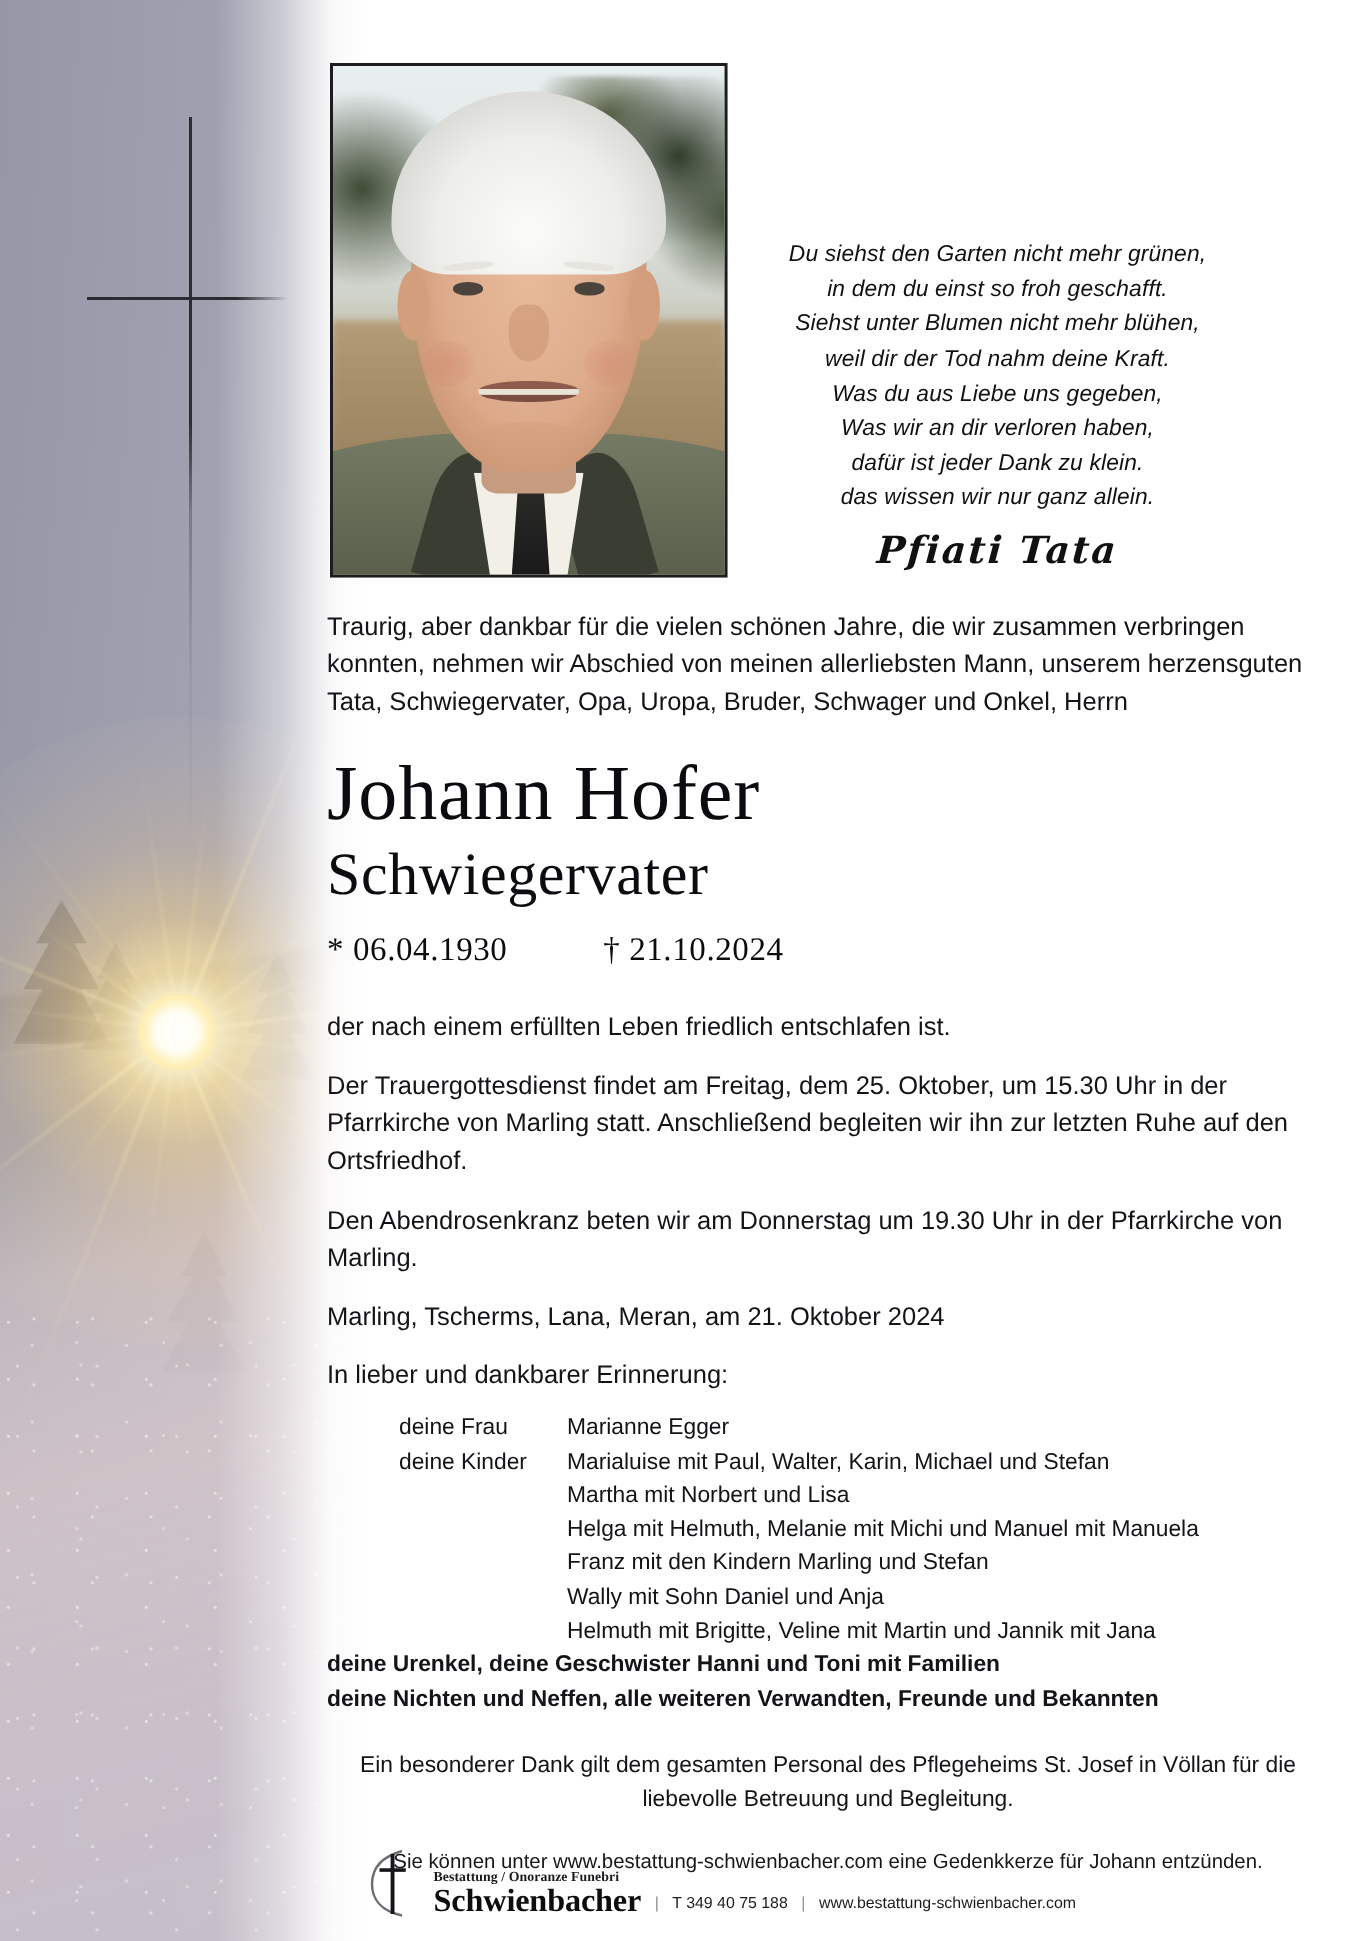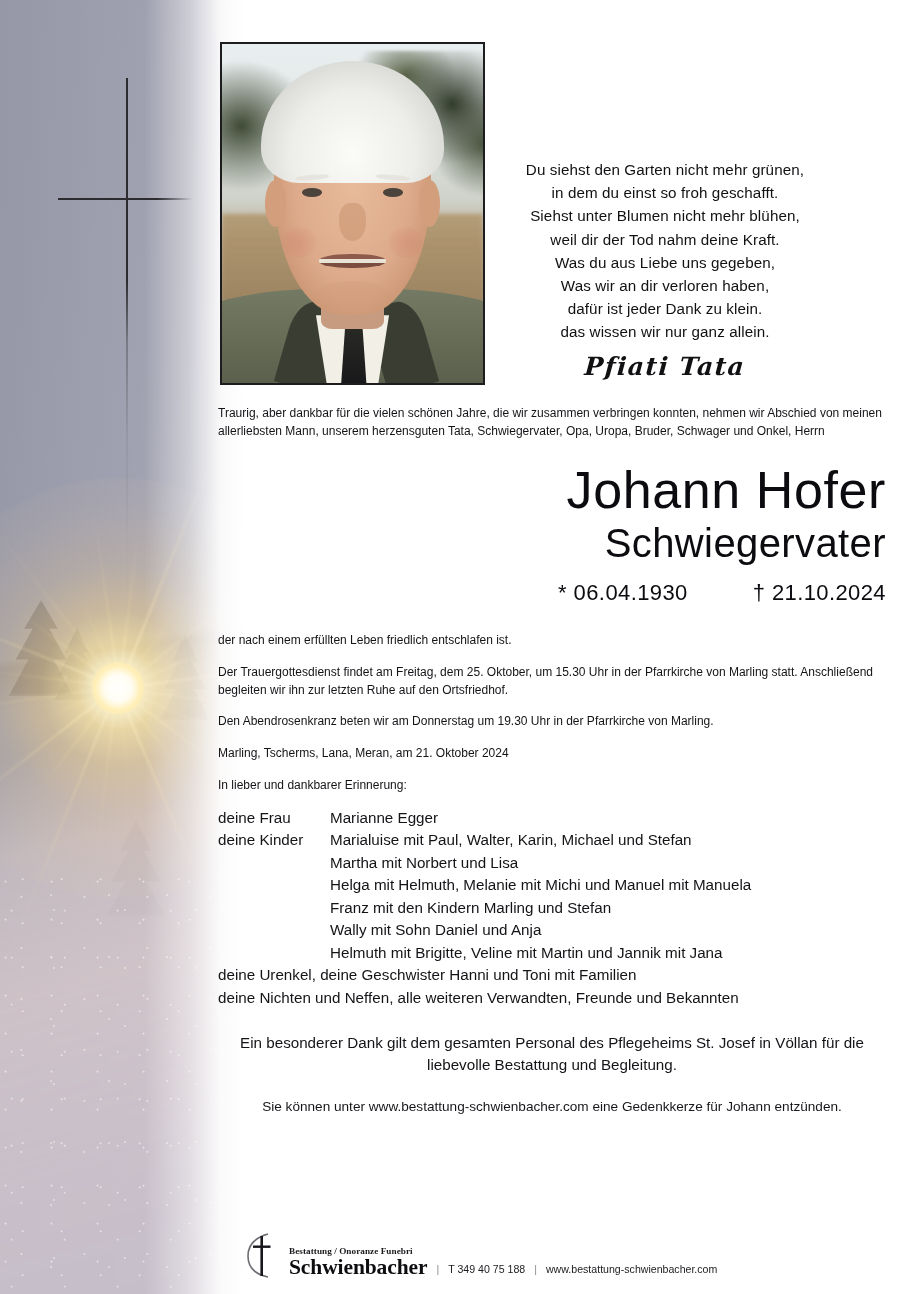--- a/index.html
+++ b/index.html
@@ -325,20 +325,21 @@
   .poem {
     position: absolute;
     left: 500px;
     top: 158px;
     width: 330px;
     text-align: center;
     font-size: 15.2px;
     line-height: 1.525;
     color: #111114;
     letter-spacing: 0.1px;
+    font-style: italic;
   }
 
   .pfiati {
     position: absolute;
     left: 500px;
     top: 352px;
     width: 330px;
     text-align: center;
     font-family: "DejaVu Serif", serif;
     font-style: italic;
@@ -351,29 +352,30 @@
 
   .body-col {
     position: absolute;
     left: 218px;
     top: 405px;
     width: 668px;
   }
 
   p.para {
     margin: 0;
-    font-size: 12px;
+    font-size: 17px;
     line-height: 1.48;
     color: #141418;
   }
   .intro { margin-bottom: 0; }
 
   .name-block {
     margin: 22px 0 0 0;
-    text-align: right;
+    text-align: left;
+    font-family: Liberation Serif, serif;
   }
   .name-first {
     font-size: 52px;
     font-weight: 400;
     line-height: 1.06;
     letter-spacing: 0.6px;
     color: #0c0c10;
   }
   .name-last {
     font-size: 40px;
@@ -402,23 +404,24 @@
     line-height: 1.485;
     color: #141418;
   }
   .fam-row {
     display: flex;
     align-items: flex-start;
   }
   .fam-label {
     width: 112px;
     flex: 0 0 112px;
+    margin-left: 48px;
   }
   .fam-value { flex: 1 1 auto; }
-  .fam-wide { display: block; }
+  .fam-wide { display: block; font-weight: bold; }
 
   .thanks {
     margin-top: 22px;
     text-align: center;
     font-size: 15.2px;
     line-height: 1.48;
     color: #141418;
   }
   .thanks .blk + .blk { margin-top: 18px; }
 
@@ -620,21 +623,21 @@
           </div>
           <div class="fam-row">
             <div class="fam-label"></div>
             <div class="fam-value">Helmuth mit Brigitte, Veline mit Martin und Jannik mit Jana</div>
           </div>
           <div class="fam-wide">deine Urenkel, deine Geschwister Hanni und Toni mit Familien</div>
           <div class="fam-wide">deine Nichten und Neffen, alle weiteren Verwandten, Freunde und Bekannten</div>
         </div>
 
       <div class="thanks">
-        <div class="blk">Ein besonderer Dank gilt dem gesamten Personal des Pflegeheims St. Josef in Völlan für die liebevolle Bestattung und Begleitung.</div>
+        <div class="blk">Ein besonderer Dank gilt dem gesamten Personal des Pflegeheims St. Josef in Völlan für die liebevolle Betreuung und Begleitung.</div>
       </div>
 
       <div class="candle-note">Sie können unter www.bestattung-schwienbacher.com eine Gedenkkerze für Johann entzünden.</div>
 
     </div>
 
     <div class="footer">
       <div class="logo-mark">
         <svg width="34" height="46" viewBox="0 0 34 46" aria-hidden="true">
           <path d="M22 2 C8 6, 2 14, 2 24 C2 34, 8 42, 22 45" fill="none" stroke="#6d6d73" stroke-width="1.6"></path>

